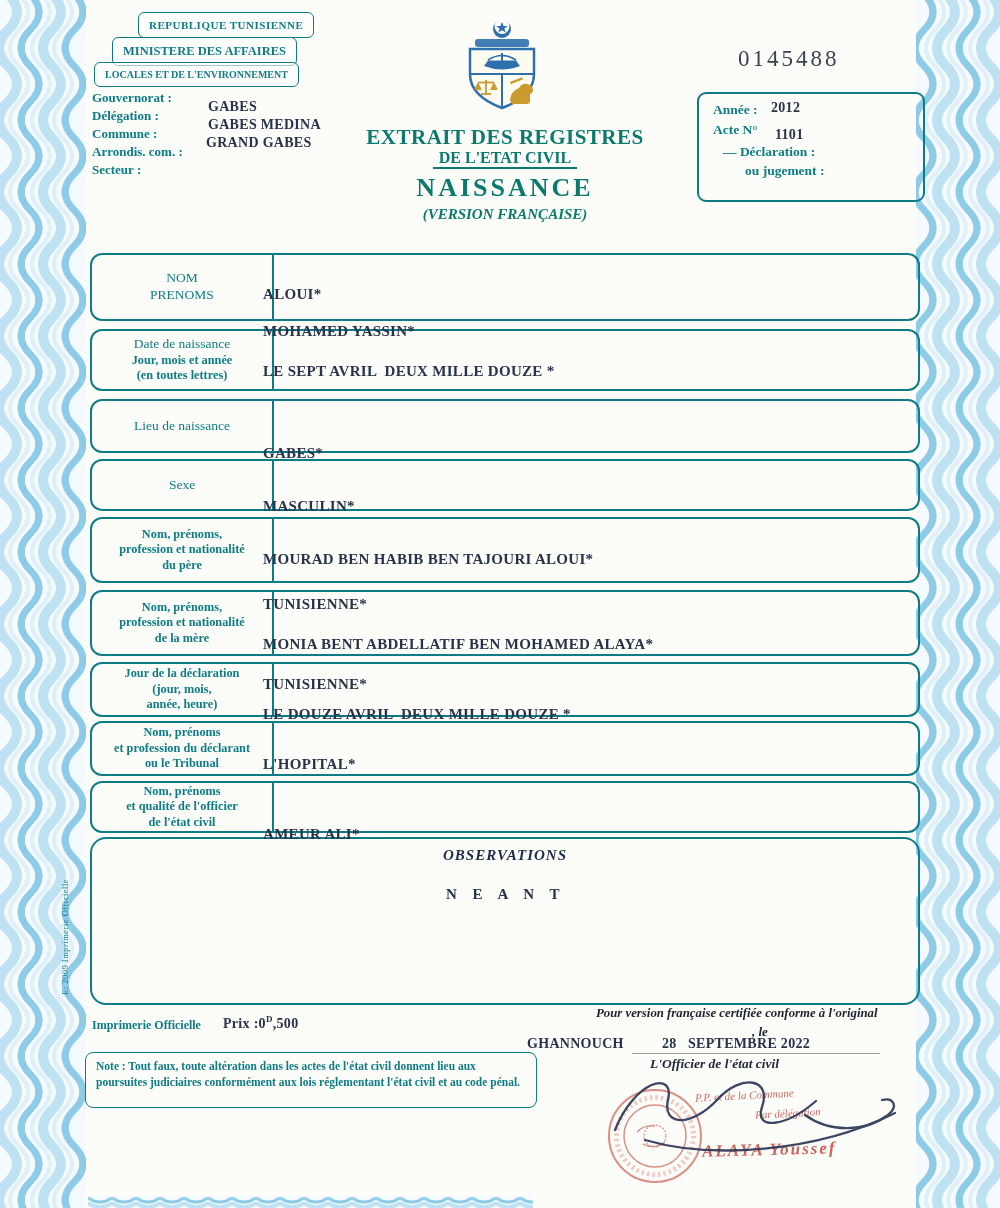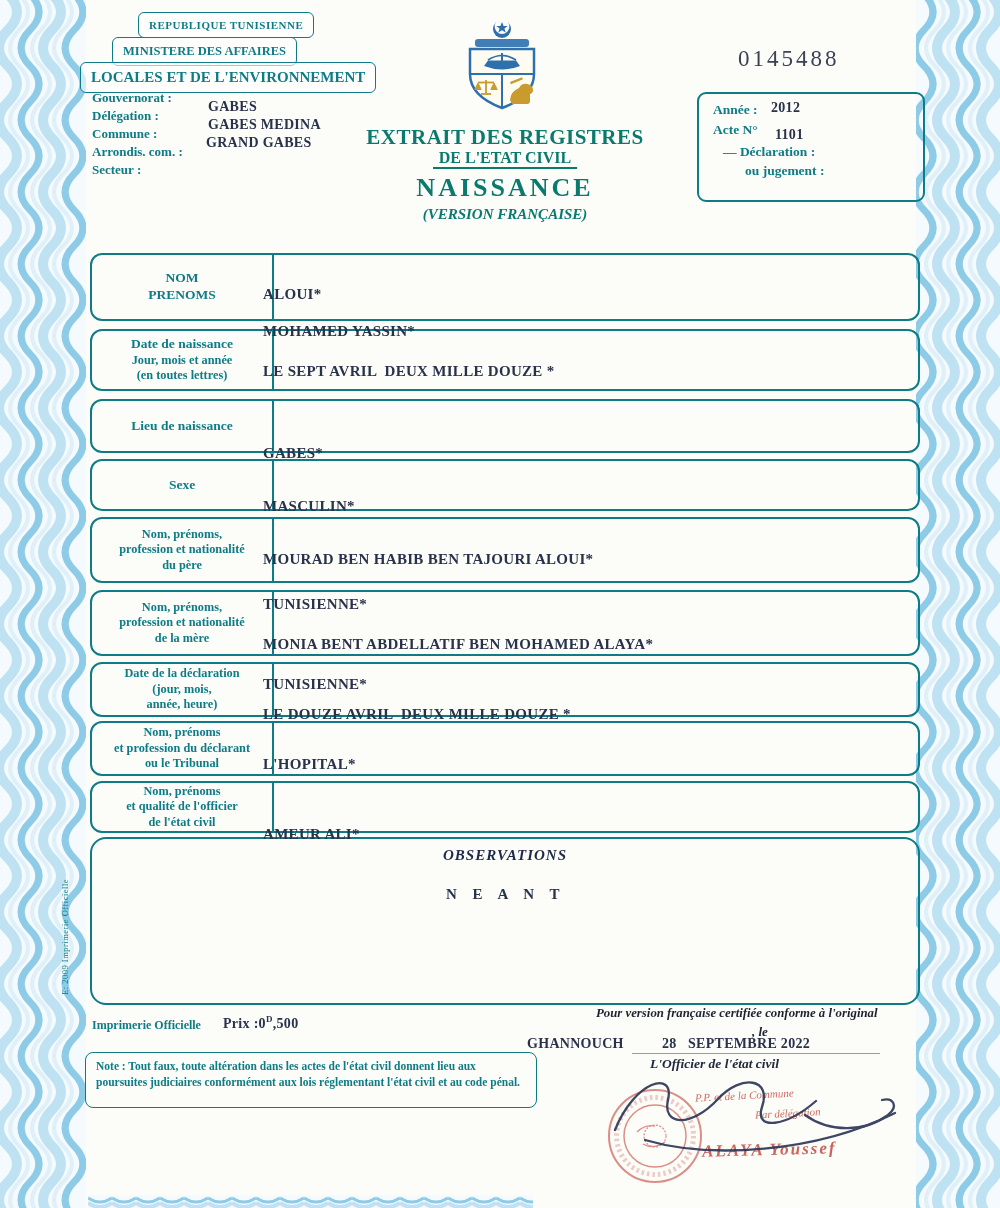--- a/index.html
+++ b/index.html
@@ -14,21 +14,21 @@
 
   .strip{position:absolute;z-index:0;}
   .strip-left{left:0;top:0;}
   .strip-right{right:0;top:0;}
   .strip-bottom{left:88px;top:1195px;}
 
   .hdr-box{position:absolute;border:1.5px solid var(--teal);border-radius:6px;padding:6px 10px;
     color:var(--teal);font-weight:700;background:rgba(255,255,255,.6);z-index:2;}
   .republic{left:138px;top:12px;font-size:11px;letter-spacing:.5px;}
   .ministere{left:112px;top:37px;font-size:12.5px;}
-  .locales{left:80px;top:62px;font-size:15px;}
+  .locales{left:94px;top:62px;font-size:10px;}
 
   .region-label{position:absolute;left:92px;color:var(--teal);font-size:13px;font-weight:600;z-index:2;}
   .typed{position:absolute;color:var(--ink);font-size:15px;font-weight:600;font-family:"Liberation Serif",serif;
     white-space:pre;z-index:5;letter-spacing:.3px;}
   .typed.sm{font-size:14px;}
 
   .emblem{position:absolute;left:452px;top:16px;z-index:2;}
 
   .title-block{position:absolute;left:330px;width:350px;text-align:center;z-index:2;color:var(--green);}
   .t1{top:125px;font-size:21px;font-weight:700;letter-spacing:.5px;}
@@ -40,21 +40,21 @@
   .serial{position:absolute;left:738px;top:46px;font-size:23px;letter-spacing:3px;color:#3b4252;z-index:2;}
 
   .act-box{position:absolute;left:697px;top:92px;width:228px;height:110px;border:2px solid var(--teal);
     border-radius:9px;z-index:2;color:var(--teal);font-size:13.5px;font-weight:600;}
   .act-box .abs{position:absolute;}
 
   .row{position:absolute;left:90px;width:830px;border:2px solid var(--teal);border-radius:12px;z-index:1;background:transparent;}
   .row-divider{position:absolute;left:180px;top:0;bottom:0;width:0;border-left:2px solid var(--teal);}
   .row-label{position:absolute;left:0;top:0;bottom:0;width:180px;display:flex;flex-direction:column;
     align-items:center;justify-content:center;text-align:center;color:var(--teal);line-height:1.25;padding:2px;}
-  .row-label .b{font-weight:700;font-size:13.5px;}
+  .row-label .b{font-weight:400;font-size:13.5px;}
   .row-label .s{font-weight:600;font-size:12.3px;}
 
   .obs-box{position:absolute;left:90px;top:837px;width:830px;height:168px;border:2px solid var(--teal);
     border-radius:16px;z-index:1;}
   .obs-title{position:absolute;left:0;right:0;top:8px;text-align:center;color:#1d2a4a;
     font-weight:700;font-style:italic;font-size:15px;letter-spacing:1px;}
 
   .footer-teal{position:absolute;color:var(--teal);font-size:12px;font-weight:600;z-index:2;}
   .cert{position:absolute;left:596px;top:1006px;width:325px;color:#1c2230;font-style:italic;
     font-size:12.8px;font-weight:600;z-index:2;}
@@ -221,21 +221,21 @@
     <div class="row-divider"></div>
     <div class="row-label">
       <div class="s">Nom, prénoms,</div>
       <div class="s">profession et nationalité</div>
       <div class="s">de la mère</div>
     </div>
   </div>
   <div class="row" style="top:662px;height:55px">
     <div class="row-divider"></div>
     <div class="row-label">
-      <div class="s">Date de la déclaration</div>
+      <div class="s">Jour de la déclaration</div>
       <div class="s">(jour, mois,</div>
       <div class="s">année, heure)</div>
     </div>
   </div>
   <div class="row" style="top:721px;height:55px">
     <div class="row-divider"></div>
     <div class="row-label">
       <div class="s">Nom, prénoms</div>
       <div class="s">et profession du déclarant</div>
       <div class="s">ou le Tribunal</div>

